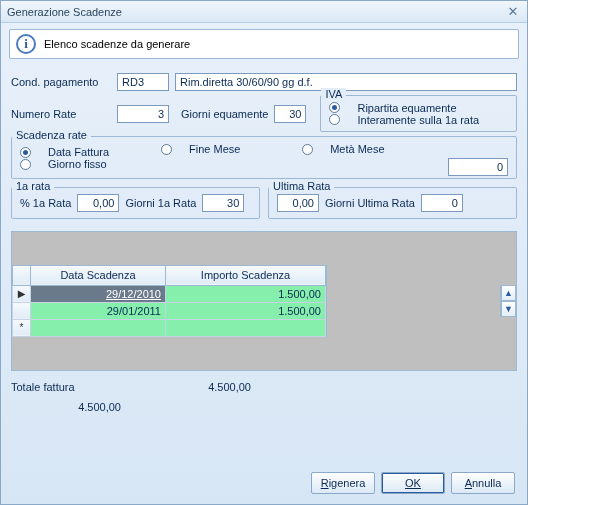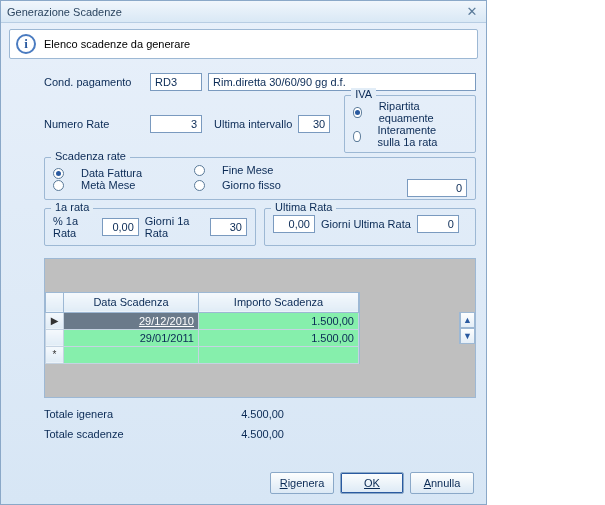--- a/index.html
+++ b/index.html
@@ -1,30 +1,30 @@
 <!DOCTYPE html>
 <html><head>
 <meta charset="utf-8">
 <style>
   * { box-sizing: border-box; font-family: "Segoe UI", Tahoma, sans-serif; font-size: 11px; }
   body { margin: 0; background: #fff; }
-  .window { width: 487px; height: 505px; background: linear-gradient(#e8f0fa,#d7e6f5); border: 1px solid #8aa8c8; position: relative; }
+  .window { width: 528px; height: 505px; background: linear-gradient(#e8f0fa,#d7e6f5); border: 1px solid #8aa8c8; position: relative; }
   .titlebar { height: 22px; background: linear-gradient(#f0f6fc,#d9e8f5); border-bottom: 1px solid #b7cde3; display: flex; align-items: center; padding: 0 6px; color: #2b4560; }
   .titlebar .spacer { flex: 1; }
   .close { width: 16px; height: 16px; display:flex; align-items:center; justify-content:center; color:#5a7a99; font-size:13px; }
   .infobar { margin: 6px 8px; height: 30px; background:#fff; border:1px solid #9db8d4; border-radius:2px; display:flex; align-items:center; padding:0 6px; gap:8px; }
   .infobar .icon { width:20px; height:20px; border-radius:50%; background:#fff; border:2px solid #4a7bc0; display:flex; align-items:center; justify-content:center; color:#2a5aa0; font-weight:bold; font-family:Georgia,serif; font-size:13px; }
   .speech { position:relative; }
-  .content { padding: 4px 10px; color:#0a2a55;margin-left:33px; }
+  .content { padding: 4px 10px; color:#0a2a55; }
   .row { display:flex; align-items:center; gap:6px; margin:4px 0; }
   .label { color:#0a2a55; }
   .input { background:#fff; border:1px solid #7a9abf; padding:1px 4px; height:18px; line-height:14px; }
   .input.right { text-align:right; }
   .fieldset { border:1px solid #9db8d4; border-radius:2px; padding:6px 8px 6px 8px; margin:4px 0; position:relative; }
-  .fieldset .legend { position:absolute; top:-8px; left:6px; background:linear-gradient(#e2edf7,#e2edf7); padding:0 4px; color:#0a2a55; }
+  .fieldset .legend { position:absolute; top:-8px; left:0; background:linear-gradient(#e2edf7,#e2edf7); padding:0 4px; color:#0a2a55; }
   .radio { width:11px; height:11px; border:1px solid #5a7a99; border-radius:50%; display:inline-flex; align-items:center; justify-content:center; margin-right:4px; background:#fff; vertical-align:middle; }
   .radio.checked::after { content:""; width:5px; height:5px; background:#2a5aa0; border-radius:50%; }
   .radiolabel { display:inline-flex; align-items:center; margin-right:18px; color:#0a2a55;gap:13px; }
   .two-col { display:flex; gap:8px; }
   .two-col > .fieldset { flex:1; }
   .grid-wrap { margin:8px 0 4px 0; border:1px solid #9db8d4; background:#bfbfbf; height:140px; position:relative; display:flex;align-items:center; }
   .grid-body { background:#fff; border-right:1px solid #9db8d4; }
   table { border-collapse:collapse; }
   th { background:linear-gradient(#f5f9fd,#e0ecf6); border:1px solid #9db8d4; color:#0a2a55; font-weight:normal; padding:2px 4px; height:20px; }
   td { border:1px solid #c5d3e2; background:#86efac; padding:1px 4px; height:17px; }
@@ -61,21 +61,21 @@
   <div class="content">
     <div class="row">
       <span class="label" style="width:100px;">Cond. pagamento</span>
       <span class="input" style="width:52px;">RD3</span>
       <span class="input" style="flex:1;">Rim.diretta 30/60/90 gg d.f.</span>
     </div>
 
     <div class="row">
       <span class="label" style="width:100px;">Numero Rate</span>
       <span class="input right" style="width:52px;">3</span>
-      <span class="label" style="margin-left:6px;">Ultima intervallo</span>
+      <span class="label" style="margin-left:6px;">Giorni equamente</span>
       <span class="input right" style="width:32px;">30</span>
 
       <div class="fieldset" style="flex:1; margin:0 0 0 8px; padding:4px 8px;">
         <span class="legend">IVA</span>
         <span class="radiolabel">
             <span class="radio checked"></span>
             <span>Ripartita equamente</span>
           </span>
         <span class="radiolabel">
             <span class="radio"></span>
@@ -155,25 +155,24 @@
       <div class="grid-fill"></div>
       <div class="vscroll">
         <div class="btn">▲</div>
         <div class="track"></div>
         <div class="btn">▼</div>
       </div>
     </div>
 
     <div class="totals">
       <div class="trow">
-        <span class="tlabel">Totale igenera</span>
+        <span class="tlabel">Totale fattura</span>
         <span style="width:110px; text-align:right;">4.500,00</span>
       </div>
       <div class="trow">
-        <span class="tlabel">Totale scadenze</span>
         <span style="width:110px; text-align:right;">4.500,00</span>
       </div>
     </div>
   </div>
 
   <div class="buttons">
     <div class="btn3d">
         <span><span class="underline">R</span><span>igenera</span></span>
       </div>
     <div class="btn3d def">

